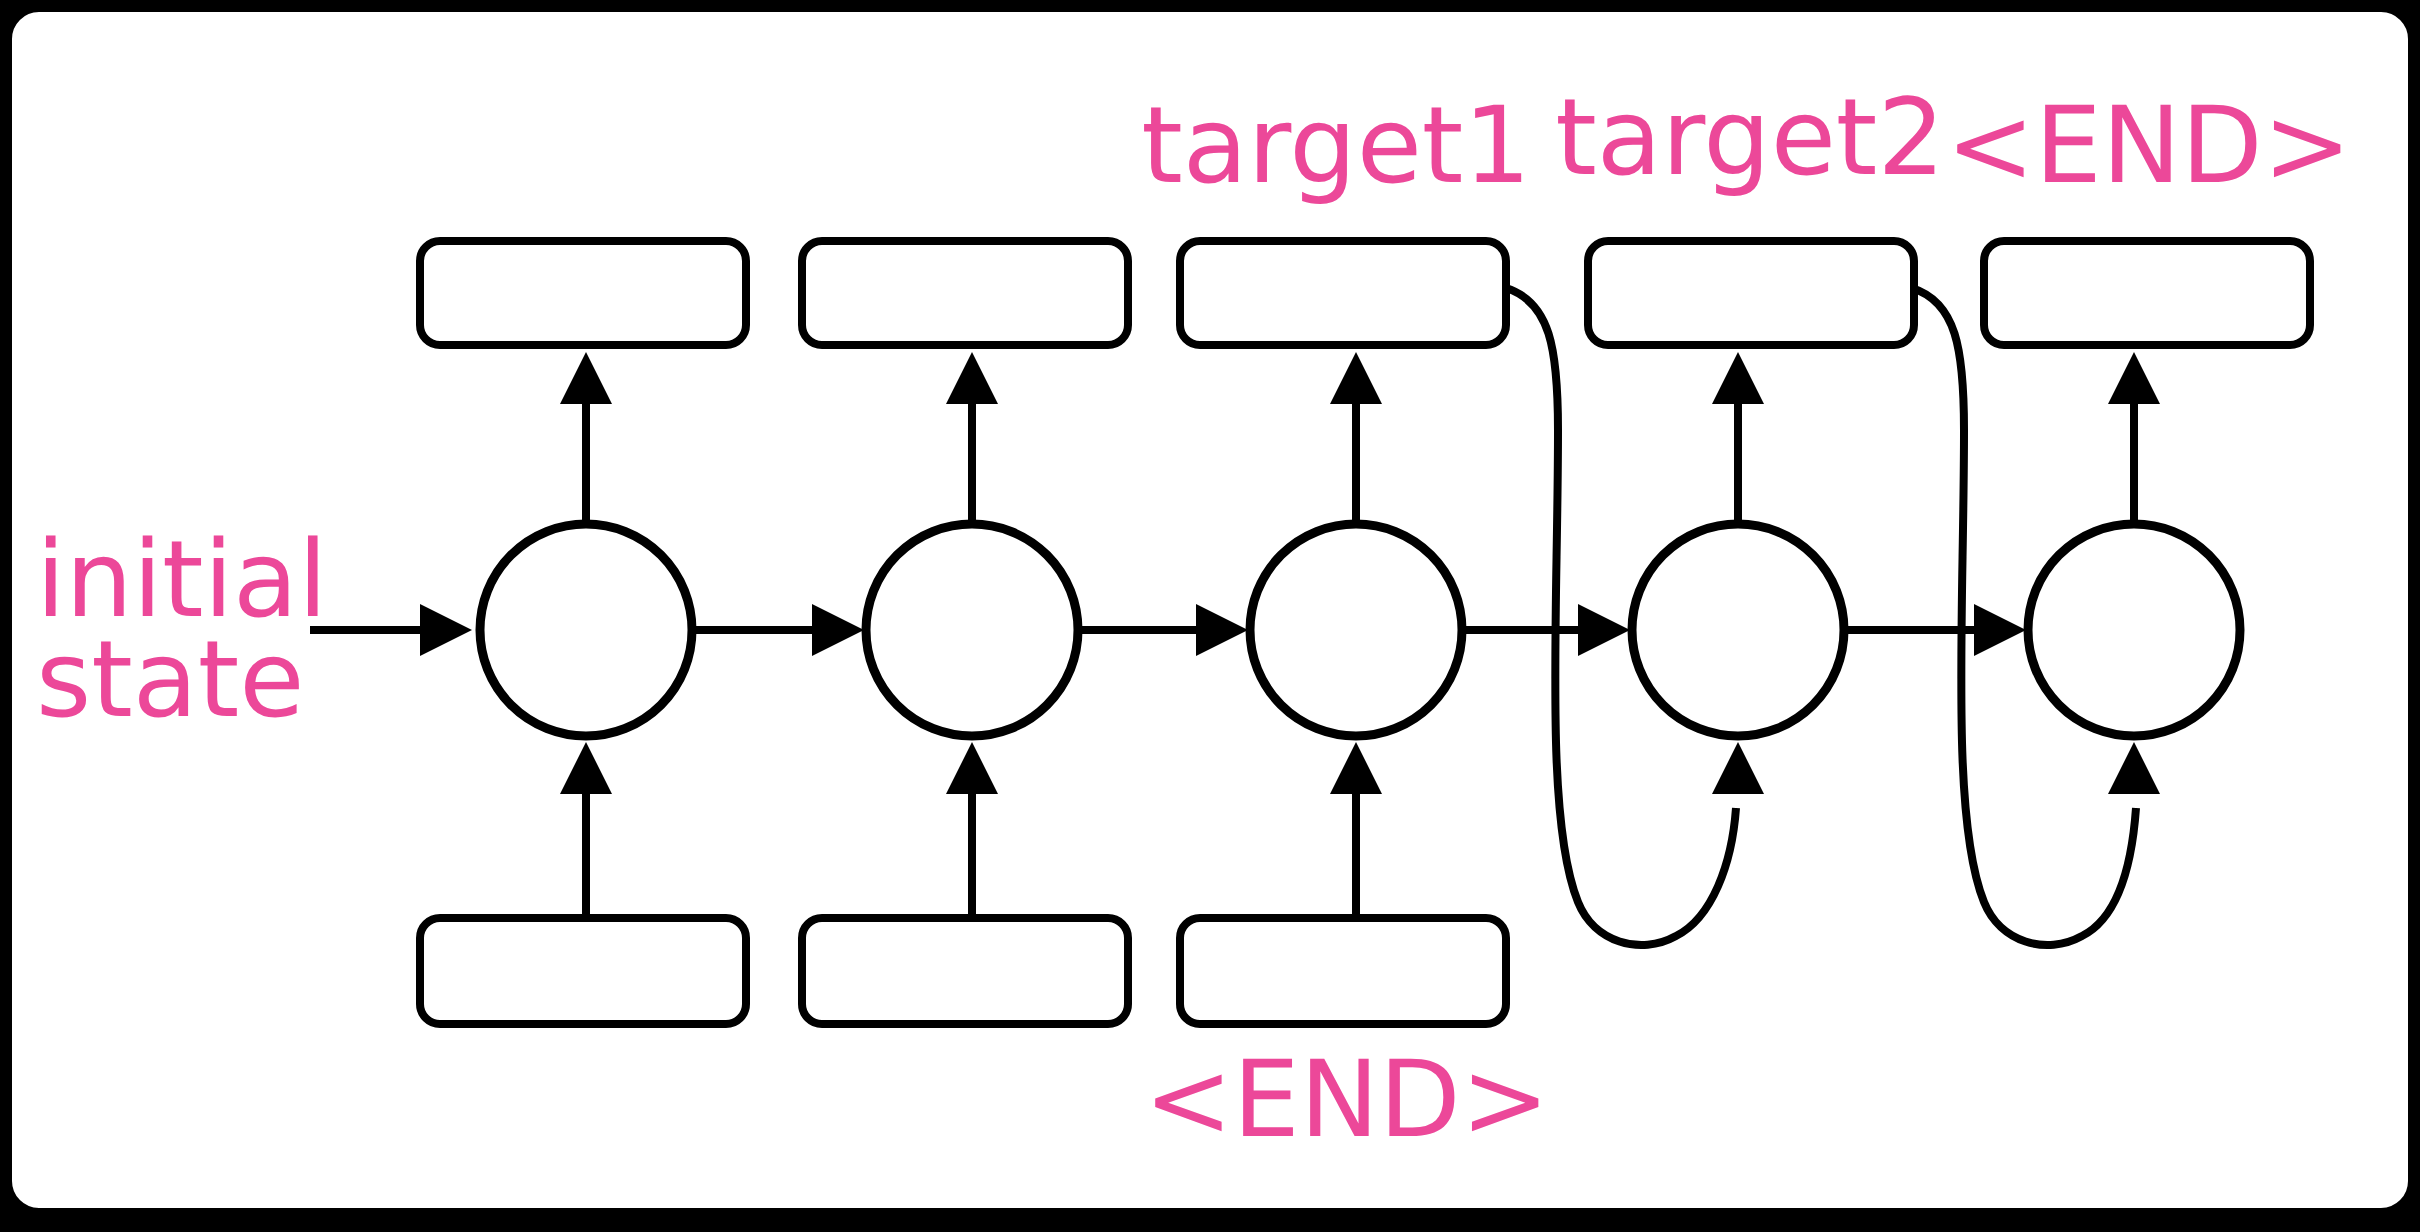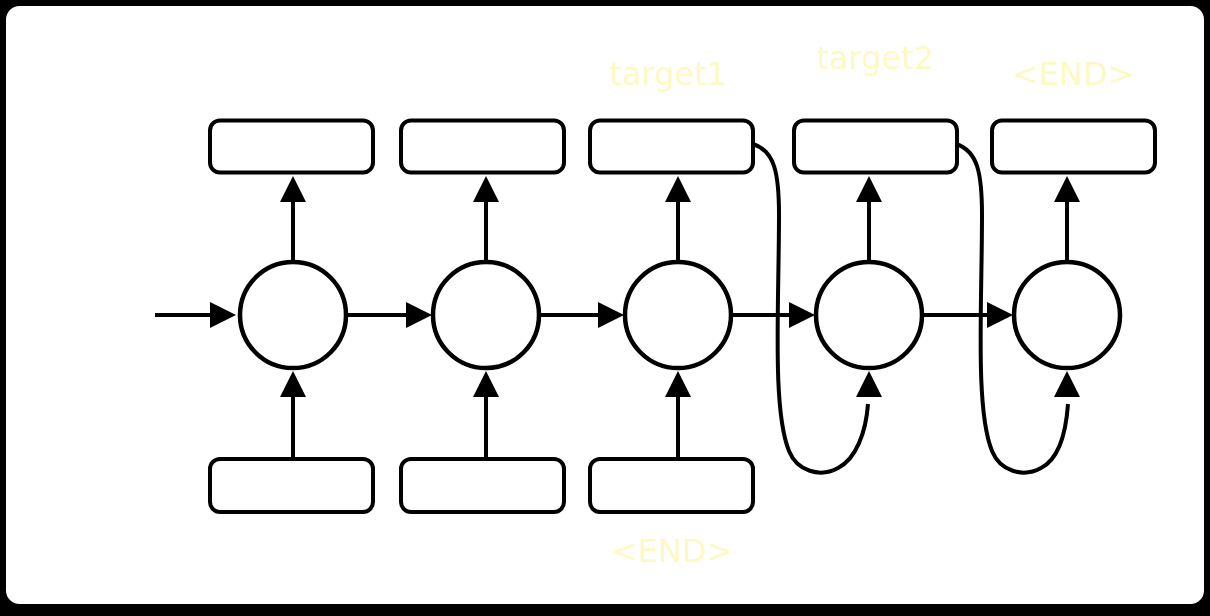--- a/index.html
+++ b/index.html
@@ -7,22 +7,22 @@
     width:1210px;height:616px;
     background:#000;
     position:relative;
     font-family:"DejaVu Sans", sans-serif;
     overflow:hidden;
   }
   #stage{position:absolute;left:0;top:0;width:1210px;height:616px;}
   svg{position:absolute;left:0;top:0;}
   .lbl{
     position:absolute;
-    color:#fef9c3;
-    font-size:32px;
+    color:#ec4899;
+    font-size:53px;
     line-height:48px;
     white-space:pre;
     text-align:center;
     width:200px;
   }
   .lbl-left{
     text-align:right;
     width:134px;
     line-height:50px;
   }
@@ -93,20 +93,21 @@
       <rect x="590" y="459" width="163" height="53" rx="10"></rect>
 
       <circle cx="293" cy="315" r="53" stroke-width="4.5"></circle>
       <circle cx="486" cy="315" r="53" stroke-width="4.5"></circle>
       <circle cx="678" cy="315" r="53" stroke-width="4.5"></circle>
       <circle cx="869" cy="315" r="53" stroke-width="4.5"></circle>
       <circle cx="1067" cy="315" r="53" stroke-width="4.5"></circle>
     </g>
   </svg>
 
+  <div class="lbl lbl-left" style="left:18px;top:266px;"><span>initial</span><br><span>state</span></div>
 
   <div class="lbl" style="left:568px;top:50px;">target1</div>
-  <div class="lbl" style="left:775px;top:34px;">target2</div>
+  <div class="lbl" style="left:775px;top:46px;">target2</div>
   <div class="lbl" style="left:973px;top:50px;">&lt;END&gt;</div>
 
   <div class="lbl" style="left:572px;top:527px;">&lt;END&gt;</div>
 
 </div>
 
 </body></html>

